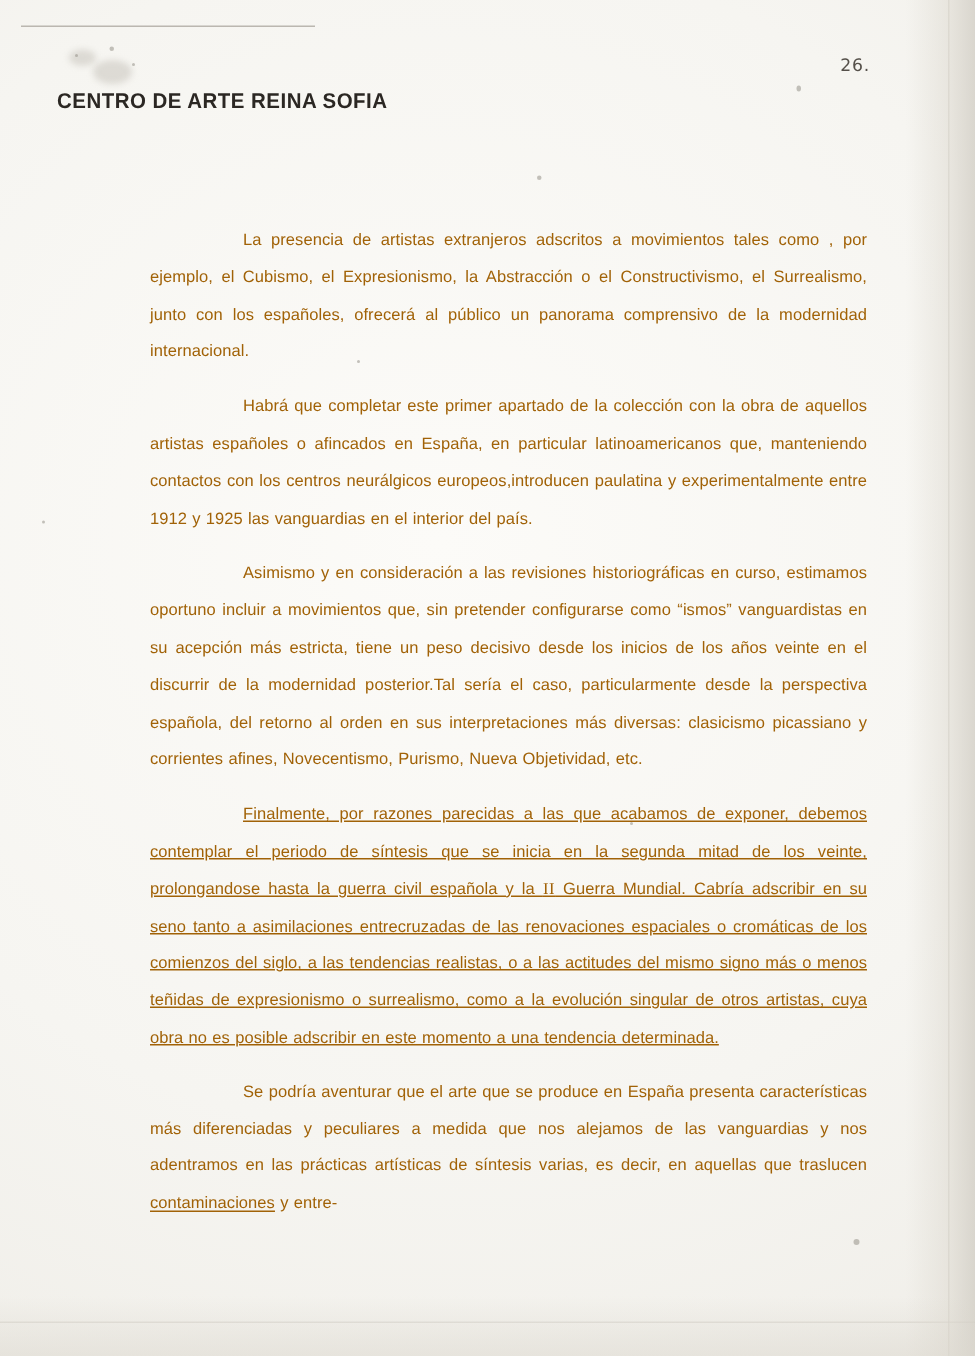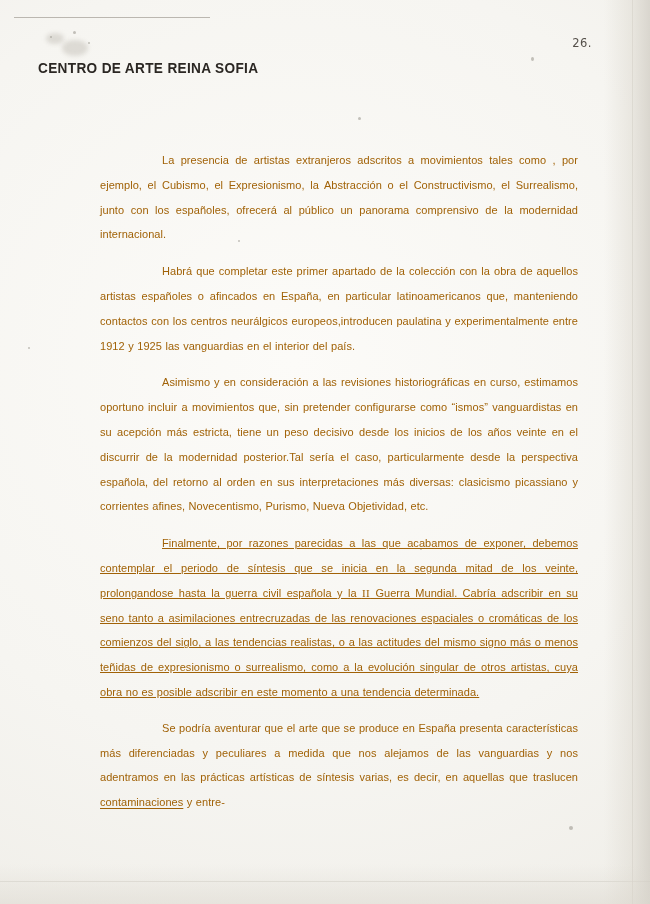--- a/index.html
+++ b/index.html
@@ -71,21 +71,20 @@
 
   .page-number {
     position: absolute;
     left: 0; top: 36px;
     width: 580px;
     text-align: right;
     font-size: 11.5px;
     letter-spacing: 0.5px;
     color: #55504a;
     font-family: "DejaVu Sans", sans-serif;
-    padding-left: 12px;
   }
   .letterhead {
     position: absolute;
     left: 38px; top: 60px;
     font-size: 14.2px;
     font-weight: bold;
     letter-spacing: 0.35px;
     color: #2b2723;
     white-space: nowrap;
     transform: scaleX(0.96);

